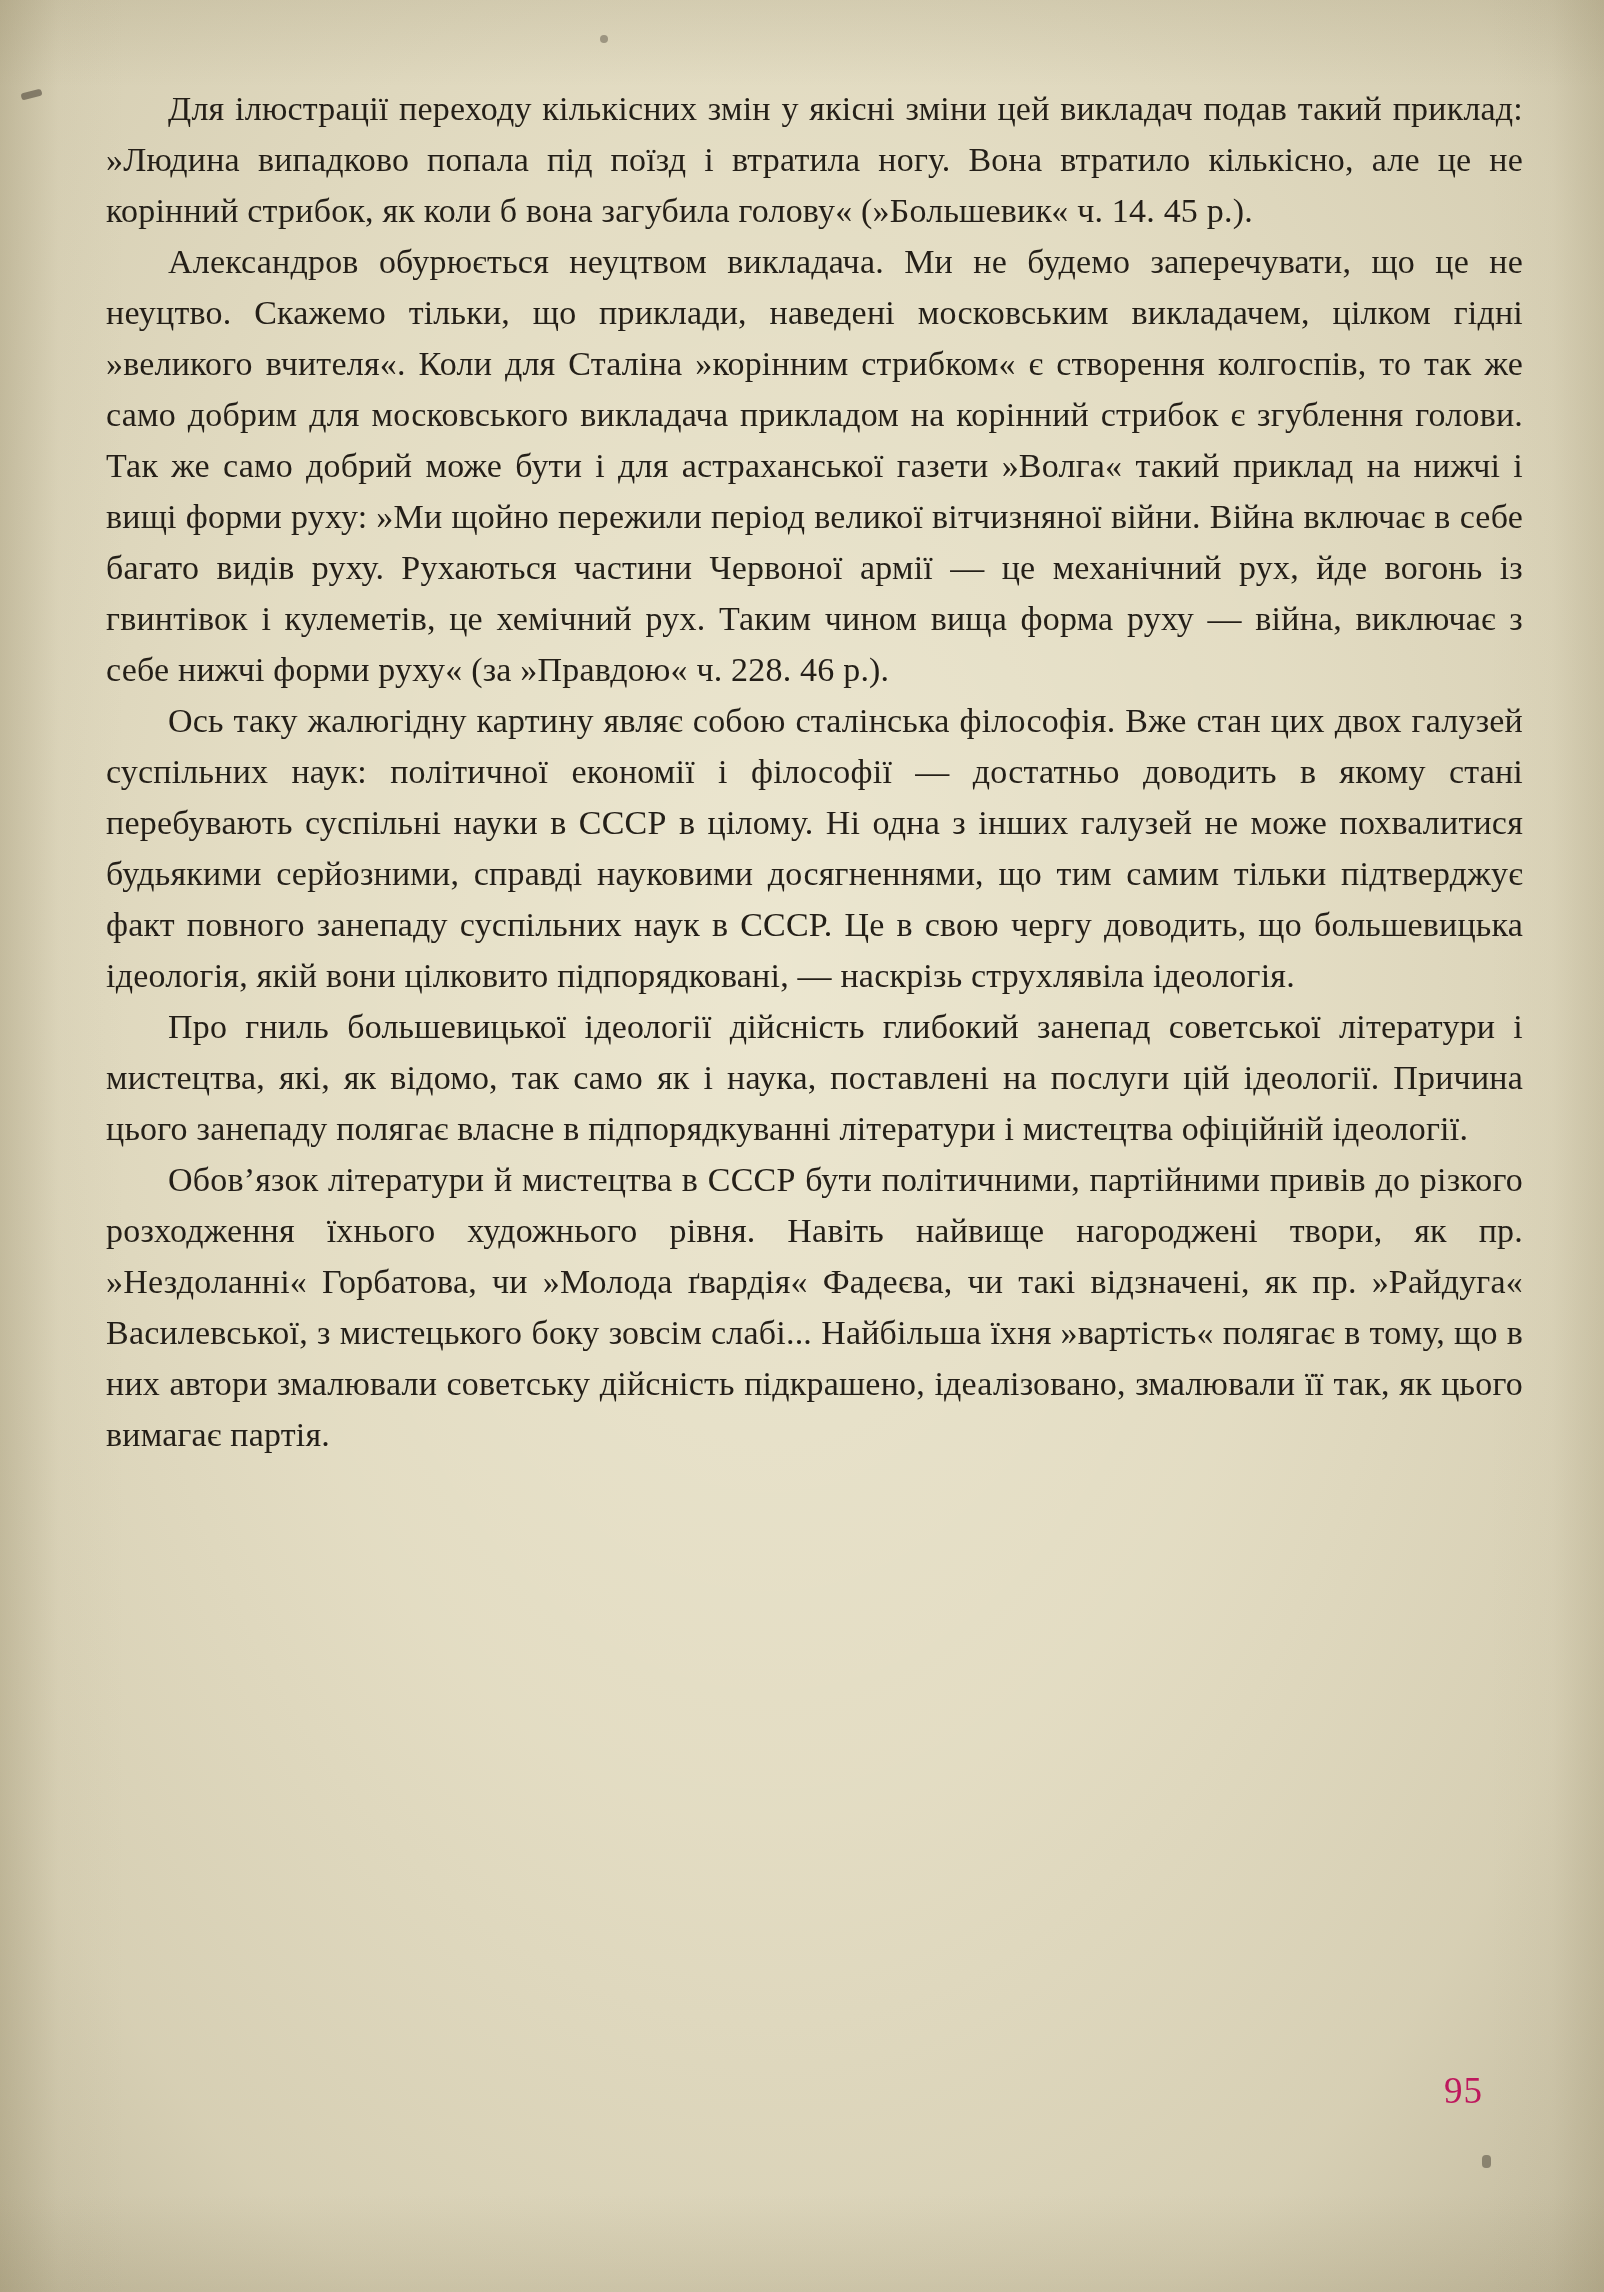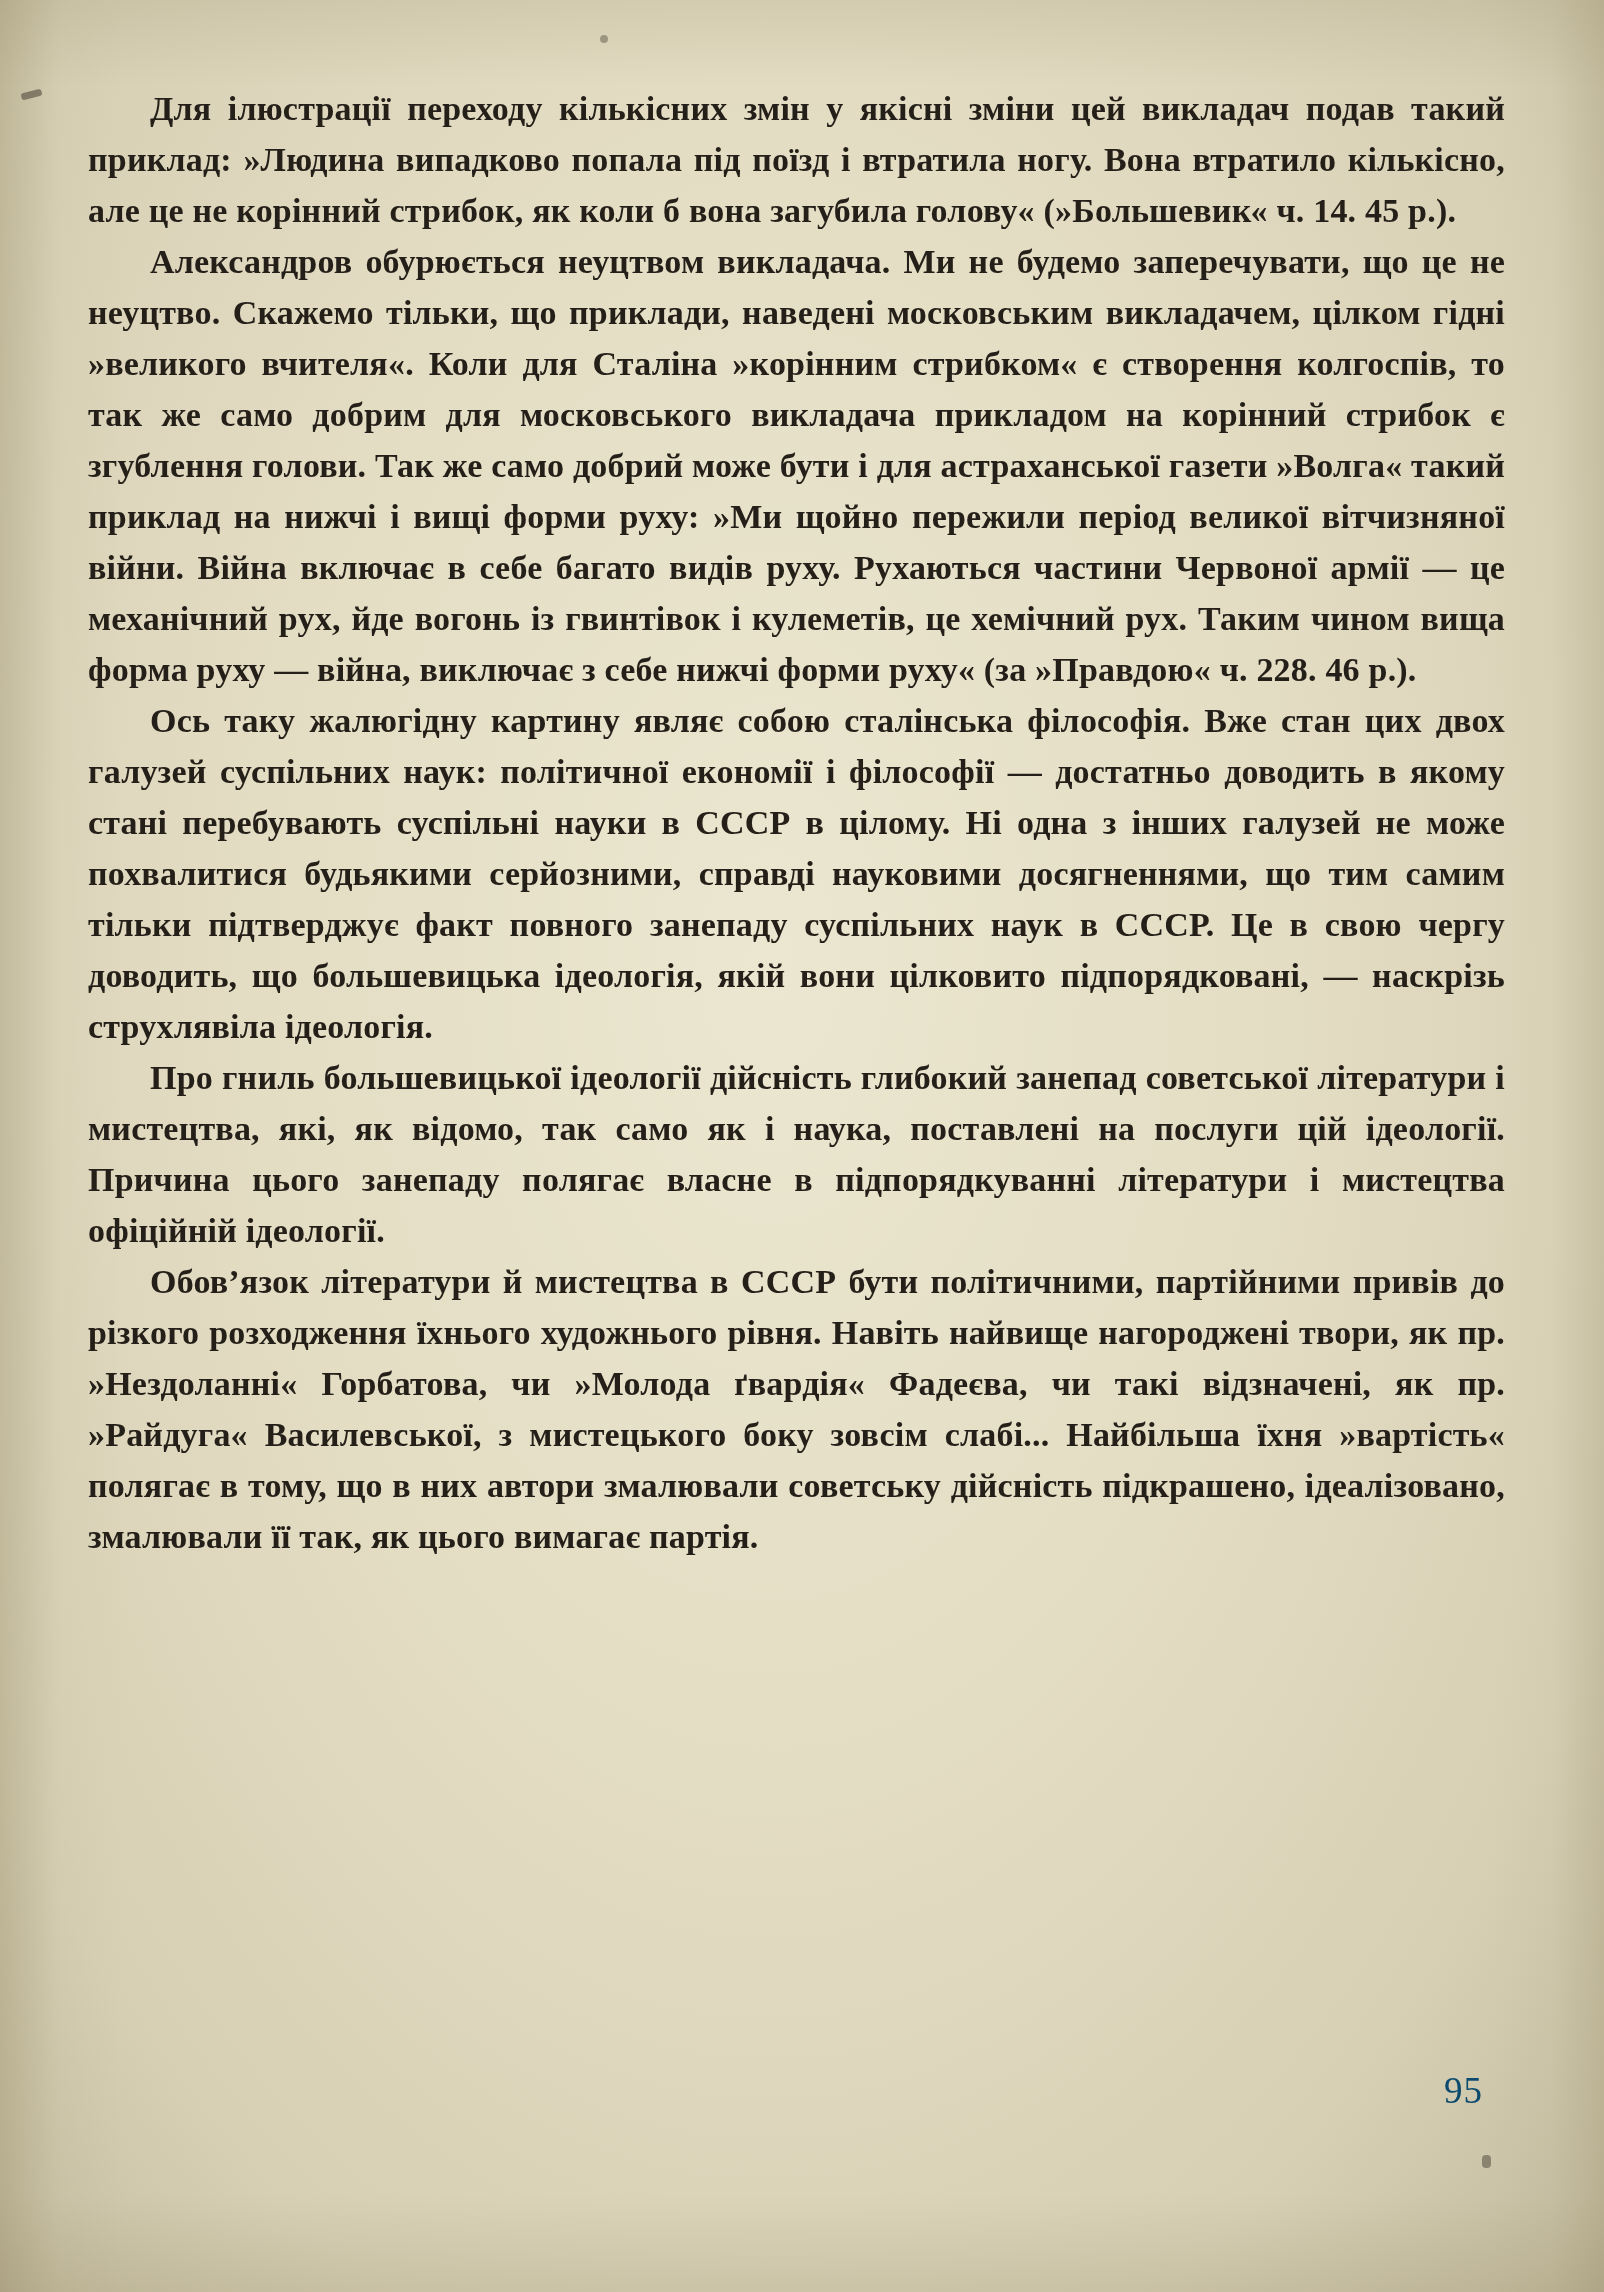--- a/index.html
+++ b/index.html
@@ -32,46 +32,45 @@
       linear-gradient(90deg, rgba(140,128,92,0.30) 0px, rgba(140,128,92,0.04) 58px, rgba(0,0,0,0) 126px),
       linear-gradient(270deg, rgba(140,128,92,0.22) 0px, rgba(140,128,92,0.03) 53px, rgba(0,0,0,0) 116px),
       linear-gradient(180deg, rgba(140,128,92,0.16) 0px, rgba(0,0,0,0) 87px),
       linear-gradient(0deg, rgba(140,128,92,0.18) 0px, rgba(0,0,0,0) 97px);
     pointer-events: none;
     z-index: 3;
   }
 
   .text-body {
     position: absolute;
-    left: 88px;
+    left: 106px;
     top: 83px;
     width: 1417px;
     z-index: 4;
     font-family: "Liberation Serif", "DejaVu Serif", serif;
     font-size: 34px;
     line-height: 51px;
     color: #241f18;
     text-align: justify;
     text-justify: inter-word;
     letter-spacing: 0.2px;
-    font-weight: bold;
   }
   .text-body p {
     margin: 0;
     text-indent: 62px;
   }
 
   .page-number {
     position: absolute;
     right: 122px;
     bottom: 180px;
     z-index: 5;
     font-family: "Liberation Serif", "DejaVu Serif", serif;
     font-size: 37px;
-    color: #0c4a6e;
+    color: #be185d;
     letter-spacing: 1px;
     margin-top: 12px;
   }
 
   
   .speck {
     position: absolute;
     z-index: 4;
     background: #3a3227;
     border-radius: 50%;

